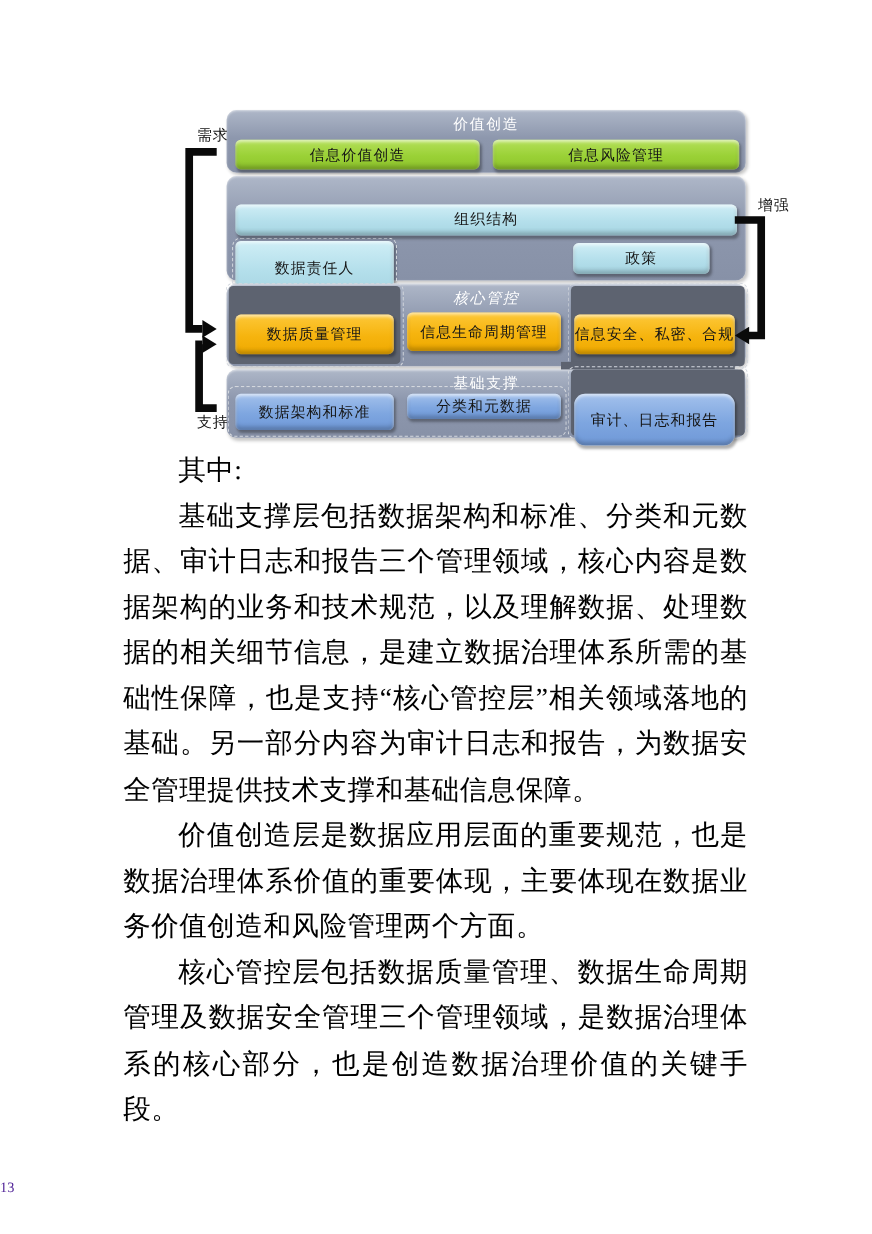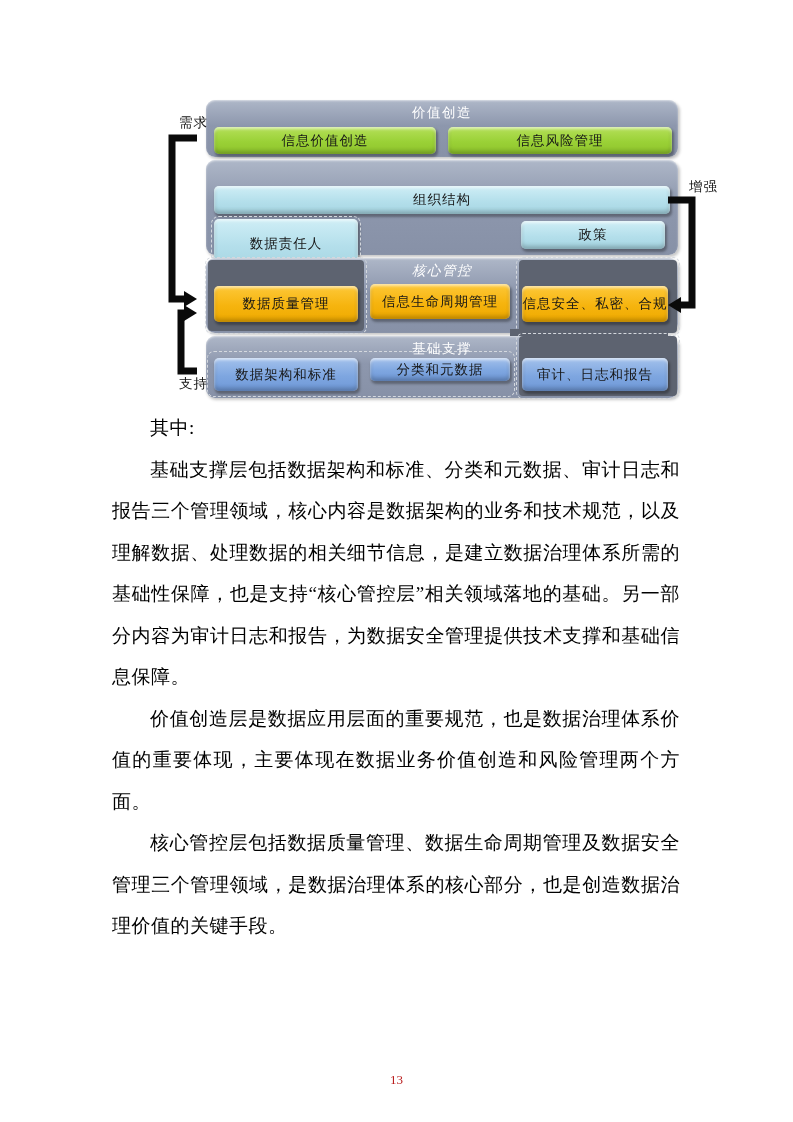--- a/index.html
+++ b/index.html
@@ -34,63 +34,63 @@
   .band { position:absolute; background:#5d6370; border-radius:4px; }
   .dashed { outline:1.5px dashed #d4d8de; outline-offset:2px; }
   .dash-group { position:absolute; border-radius:4px; }
   .bridge { position:absolute; left:360px; top:234px; width:158px; height:12px; background:#5d6370; }
   .side-label { position:absolute; font-size:13.5px; color:#111; letter-spacing:1px; white-space:nowrap;margin-left:21px; }
   .arrows { position:absolute; left:0; top:0; pointer-events:none; }
 
   
   .body-text { position:absolute; left:112px; top:407px; width:568px; }
   .body-text p {
-    margin:0; font-size:19px; line-height:41.5px; color:#000;
+    margin:0; font-size:25px; line-height:41.5px; color:#000;
     text-align:justify; text-justify:inter-ideograph; text-indent:2em; letter-spacing:.5px;
   }
-  .page-number { position:absolute; left:0; right:0; top:1072px; text-align:center;
-    font-size:13px; color:#b91c1c; }
+  .page-number { position:absolute; left:0; right:0; top:1072px; 
+    font-size:13px; color:#4c1d95; }
 </style>
 </head>
 <body>
 
 <div class="page">
 
   <div class="diagram">
 
     <div class="layer" style="top:5px;height:57px;">
       <div class="layer-title">价值创造</div>
       <div class="bx green" style="left:8px;top:27px;width:222px;height:27px;">信息价值创造</div>
       <div class="bx green" style="left:242px;top:27px;width:224px;height:27px;">信息风险管理</div>
     </div>
 
     <div class="layer" style="top:65px;height:95px;">
       <div class="bx cyan" style="left:8px;top:26px;width:456px;height:28px;">组织结构</div>
       <div class="bx cyan dashed" style="left:8px;top:59px;width:144px;height:49px;">数据责任人</div>
-      <div class="bx cyan" style="left:315px;top:61px;width:144px;height:28px;">政策</div>
+      <div class="bx cyan" style="left:315px;top:61px;width:124px;height:28px;">政策</div>
     </div>
 
     <div class="layer" style="top:163px;height:75px;">
       <div class="band dashed" style="left:2px;top:2px;width:156px;height:71px;"></div>
       <div class="band dashed" style="left:313px;top:2px;width:158px;height:73px;"></div>
       <div class="layer-title italic">核心管控</div>
       <div class="bx orange" style="left:8px;top:28px;width:144px;height:36px;">数据质量管理</div>
       <div class="bx orange" style="left:164px;top:26px;width:140px;height:35px;">信息生命周期管理</div>
       <div class="bx orange" style="left:316px;top:28px;width:146px;height:36px;text-align:right;">信息安全、私密、合规</div>
     </div>
 
     <div class="bridge"></div>
 
     <div class="layer" style="top:241px;height:62px;">
       <div class="band dashed" style="left:313px;top:0;width:158px;height:60px;"></div>
       <div class="dash-group dashed" style="left:4px;top:18px;width:302px;height:40px;"></div>
       <div class="layer-title">基础支撑</div>
       <div class="bx blue" style="left:8px;top:22px;width:144px;height:33px;">数据架构和标准</div>
       <div class="bx blue" style="left:164px;top:22px;width:140px;height:23px;">分类和元数据</div>
-      <div class="bx blue" style="left:316px;top:22px;width:146px;height:33px;">审计、日志和报告</div>
+      <div class="bx blue" style="left:316px;top:22px;width:146px;height:47px;border-radius:10px;">审计、日志和报告</div>
     </div>
 
     <svg class="arrows" width="555" height="312" viewBox="0 0 555 312">
       <g stroke="#0a0a0a" stroke-width="7" fill="none" stroke-linejoin="miter">
         <path d="M47,43 H22 V204 H34"></path>
         <path d="M47,276 H31 V218 H34"></path>
         <path d="M518,105 H542 V210 H530"></path>
       </g>
       <g fill="#0a0a0a" stroke="none">
         <polygon points="47,204 34,196 34,212"></polygon>

